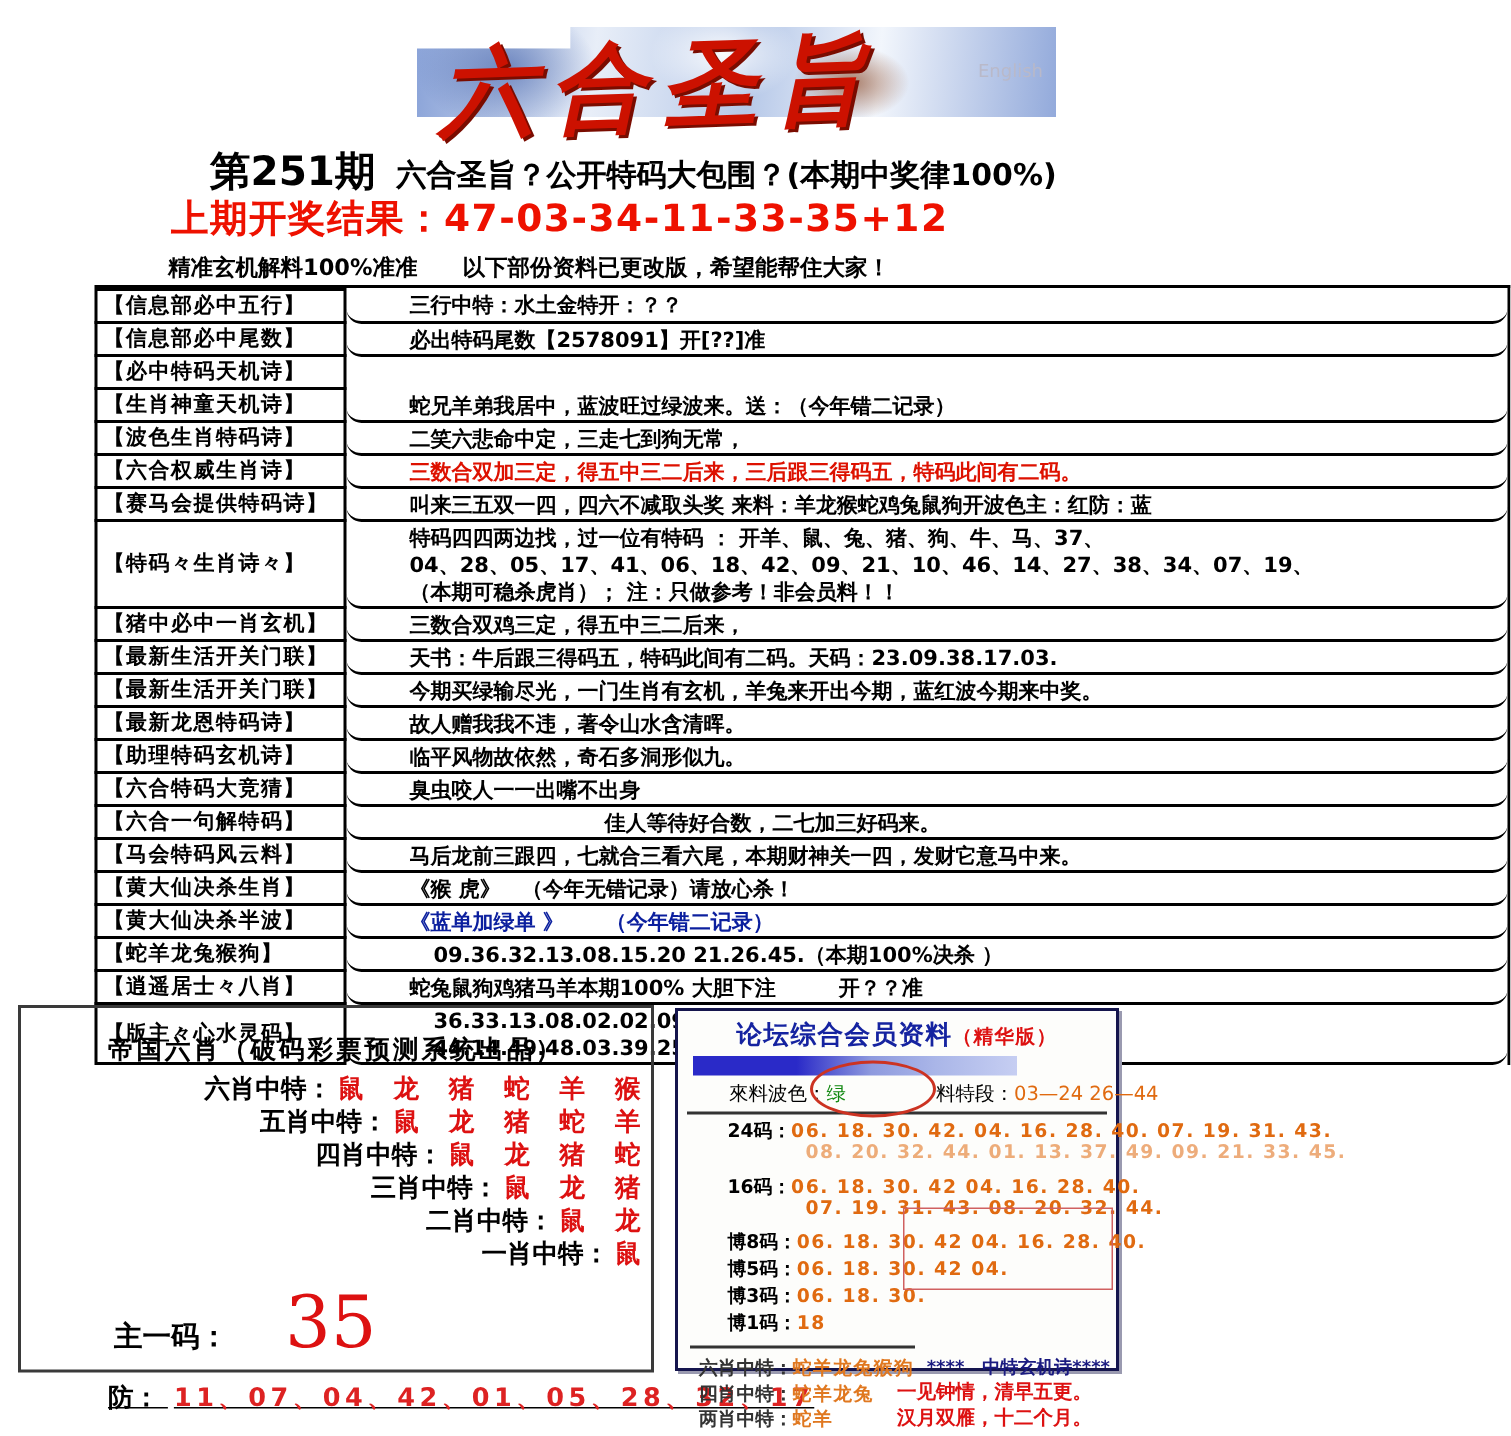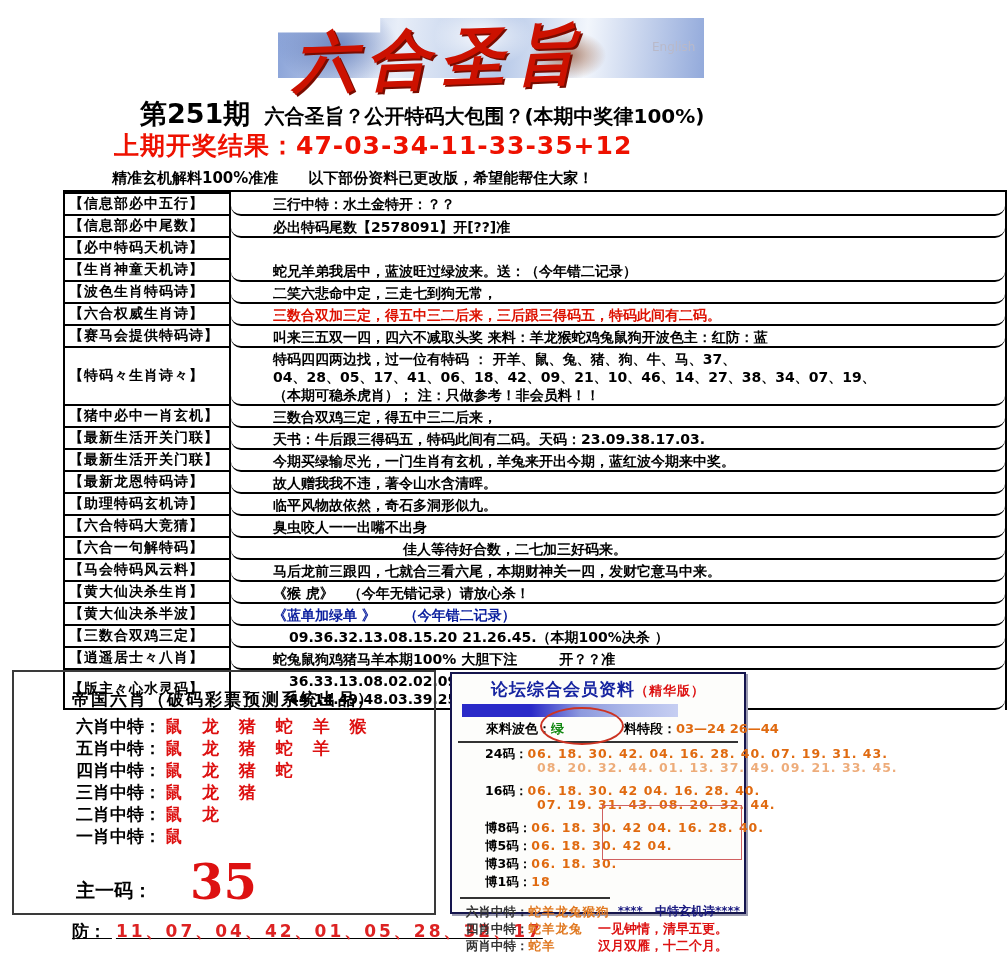--- a/index.html
+++ b/index.html
@@ -52,36 +52,36 @@
   }
   .t-row.h1 .t-content{min-height:20px;}
   .c-red{color:#dd1100;}
   .c-blue{color:#0b1f9e;}
   .indent-lg{padding-left:130px;}
   .num-line{padding-left:16px;}
 
   
   .lbox{position:absolute;left:12px;top:670px;width:424px;height:245px;border:2px solid #3a3a3a;box-sizing:border-box;}
   .lbox-title{text-align:center;margin-top:16px;font-size:17px;font-weight:bold;letter-spacing:2px;}
-  .lbox-rows{margin:6px 0 0 62px;}
+  .lbox-rows{margin:6px 0 0 62px;text-align:right;}
   .lrow{font-size:17px;font-weight:bold;line-height:19px;margin-top:3px;white-space:nowrap;}
   .lrow .val{color:#dd1111;letter-spacing:7px;margin-left:4px;}
   .main-code-row{margin:14px 0 0 62px;display:flex;align-items:flex-end;}
   .main-code-row .lab{font-size:19px;font-weight:bold;}
-  .main-code-row .big{font-family:"DejaVu Serif","Liberation Serif",serif;font-size:48px;line-height:44px;font-weight:bold;color:#dd1111;margin-left:38px;}
+  .main-code-row .big{font-family:"DejaVu Serif","Liberation Serif",serif;font-size:48px;line-height:44px;font-weight:normal;color:#dd1111;margin-left:38px;}
   .fang-row{margin:16px 0 0 58px;font-size:17px;font-weight:bold;white-space:nowrap;text-decoration:underline;}
   .fang-row .val{color:#dd2222;letter-spacing:3px;margin-left:4px;}
 
   
   .rbox{position:absolute;left:450px;top:672px;width:296px;height:242px;border:2px solid #15154d;box-sizing:border-box;box-shadow:2px 2px 0 #9a9ab0;background:#fdfdfb;}
   .rbox-title{text-align:center;margin-top:4px;font-size:17px;font-weight:bold;color:#1523a0;letter-spacing:1px;white-space:nowrap;}
   .rbox-title .suffix{color:#dd1111;font-size:13px;}
   .rbar{margin:3px 0 0 10px;height:13px;width:216px;
     background:linear-gradient(to right,#2a2ac8 0%,#2a2ac8 32%,#8e9ade 55%,#aab6e8 75%,#c6cef2 100%);}
-  .wave-row{margin-top:3px;padding-left:34px;font-size:13px;font-weight:bold;white-space:nowrap;}
+  .wave-row{margin-top:3px;padding-left:34px;font-size:13px;font-weight:normal;white-space:nowrap;}
   .wave-row .green{color:#118811;}
   .wave-row .seg-label{margin-left:60px;}
   .wave-row .orange{color:#e06a10;}
   .rdiv{border-top:2px solid #333;margin:3px 6px 0 6px;}
   .codes{margin-top:4px;}
   .code-row{padding-left:18px;font-size:12.5px;font-weight:bold;line-height:14px;white-space:nowrap;margin-left:15px;}
   .code-row .nums{color:#e06a10;letter-spacing:1px;}
   .code-row .cont{padding-left:52px;color:#e06a10;letter-spacing:1px;}
   .faded{opacity:.55;}
   .gap-s{margin-top:4px;}
@@ -210,21 +210,21 @@
         <div>《猴 虎》　（今年无错记录）请放心杀！</div>
       </div>
     </div>
   <div class="t-row h1">
       <div class="t-label">【黄大仙决杀半波】</div>
       <div class="t-content">
         <div class="c-blue">《蓝单加绿单 》　　（今年错二记录）</div>
       </div>
     </div>
   <div class="t-row h1">
-      <div class="t-label">【三数合双鸡三定】</div>
+      <div class="t-label">【蛇羊龙兔猴狗】</div>
       <div class="t-content">
         <div class="num-line">09.36.32.13.08.15.20 21.26.45.（本期100%决杀 ）</div>
       </div>
     </div>
   <div class="t-row h1">
       <div class="t-label">【逍遥居士々八肖】</div>
       <div class="t-content">
         <div>蛇兔鼠狗鸡猪马羊本期100% 大胆下注　　　开？？准</div>
       </div>
     </div>

